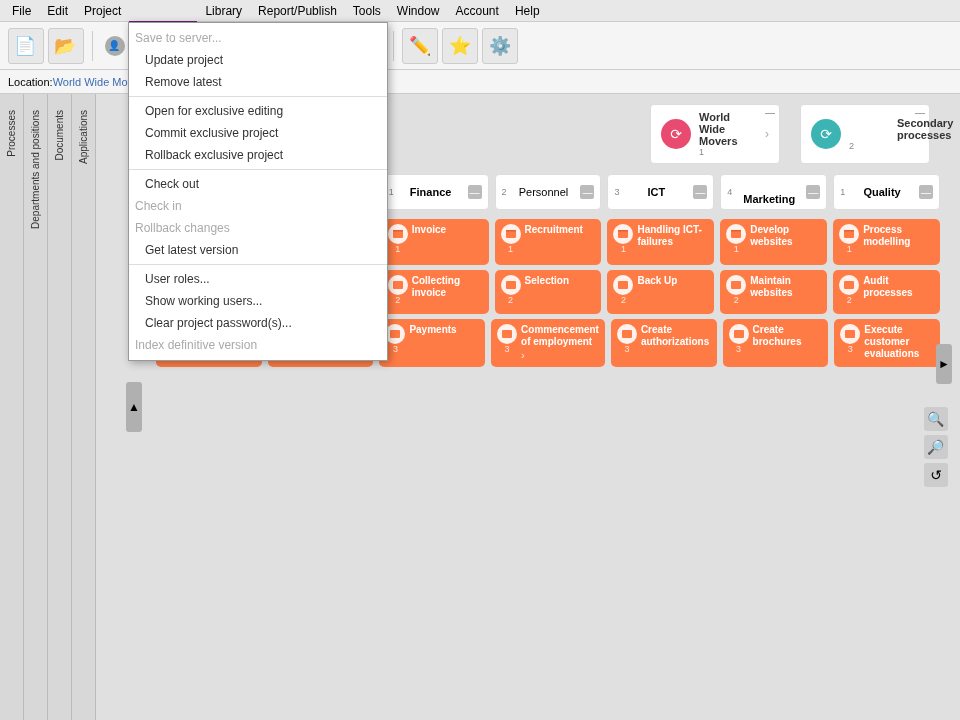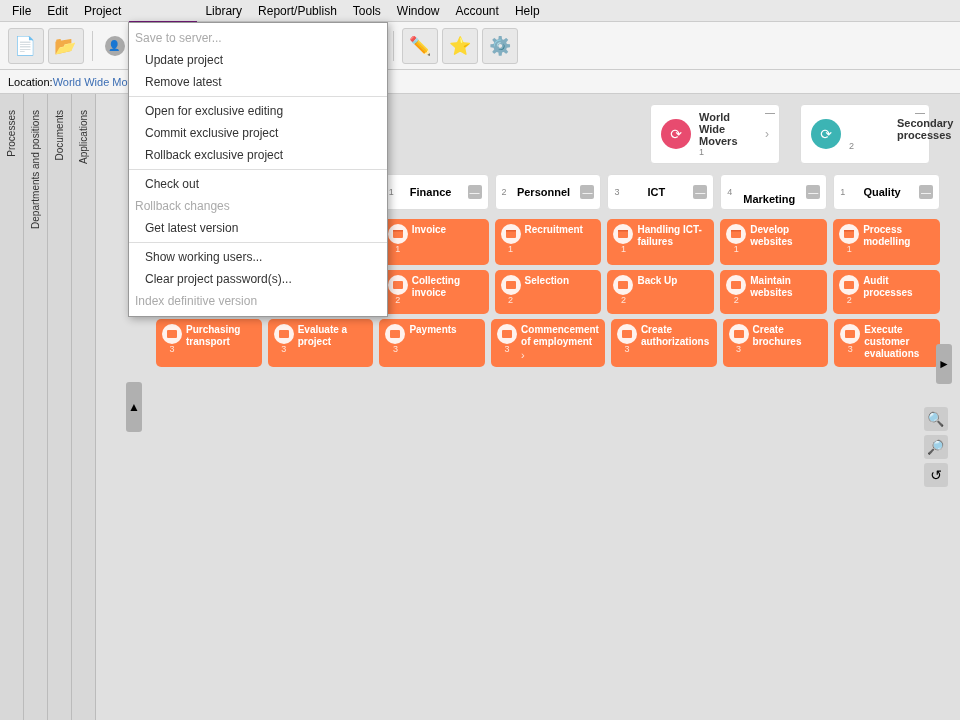--- a/index.html
+++ b/index.html
@@ -57,23 +57,25 @@
 <div class="dropdown-menu">
   <div class="menu-item disabled">Save to server...</div>
   <div class="menu-item">Update project</div>
   <div class="menu-item">Remove latest</div>
   <div class="menu-divider"></div>
   <div class="menu-item">Open for exclusive editing</div>
   <div class="menu-item">Commit exclusive project</div>
   <div class="menu-item">Rollback exclusive project</div>
   <div class="menu-divider"></div>
   <div class="menu-item">Check out</div>
+  <div class="menu-item disabled">Check in</div>
   <div class="menu-item disabled">Rollback changes</div>
   <div class="menu-item">Get latest version</div>
   <div class="menu-divider"></div>
+  <div class="menu-item">User roles...</div>
   <div class="menu-item">Show working users...</div>
   <div class="menu-item">Clear project password(s)...</div>
   <div class="menu-item disabled">Index definitive version</div>
 </div>
 
 <div class="toolbar">
   <div class="toolbar-btn">📄</div>
   <div class="toolbar-btn">📂</div>
   <div class="toolbar-sep"></div>
   <div style="display:flex; align-items:center; gap:2px; margin-left:4px;">
@@ -161,21 +163,21 @@
         </div>
 
         <div class="col-header-bar">
           <span style="font-size:9px;color:#888;">1</span>
           <span style="font-size:11px;font-weight:bold;">Finance</span>
           <div class="minus-btn">—</div>
         </div>
 
         <div class="col-header-bar">
           <span style="font-size:9px;color:#888;">2</span>
-          <span style="font-size:11px;font-weight:bold;">Personnel</span>
+          <span style="font-size:11px;font-weight:normal;">Personnel</span>
           <div class="minus-btn">—</div>
         </div>
 
         <div class="col-header-bar">
           <span style="font-size:9px;color:#888;">3</span>
           <span style="font-size:11px;font-weight:bold;">ICT</span>
           <div class="minus-btn">—</div>
         </div>
 
         <div class="col-header-bar">

